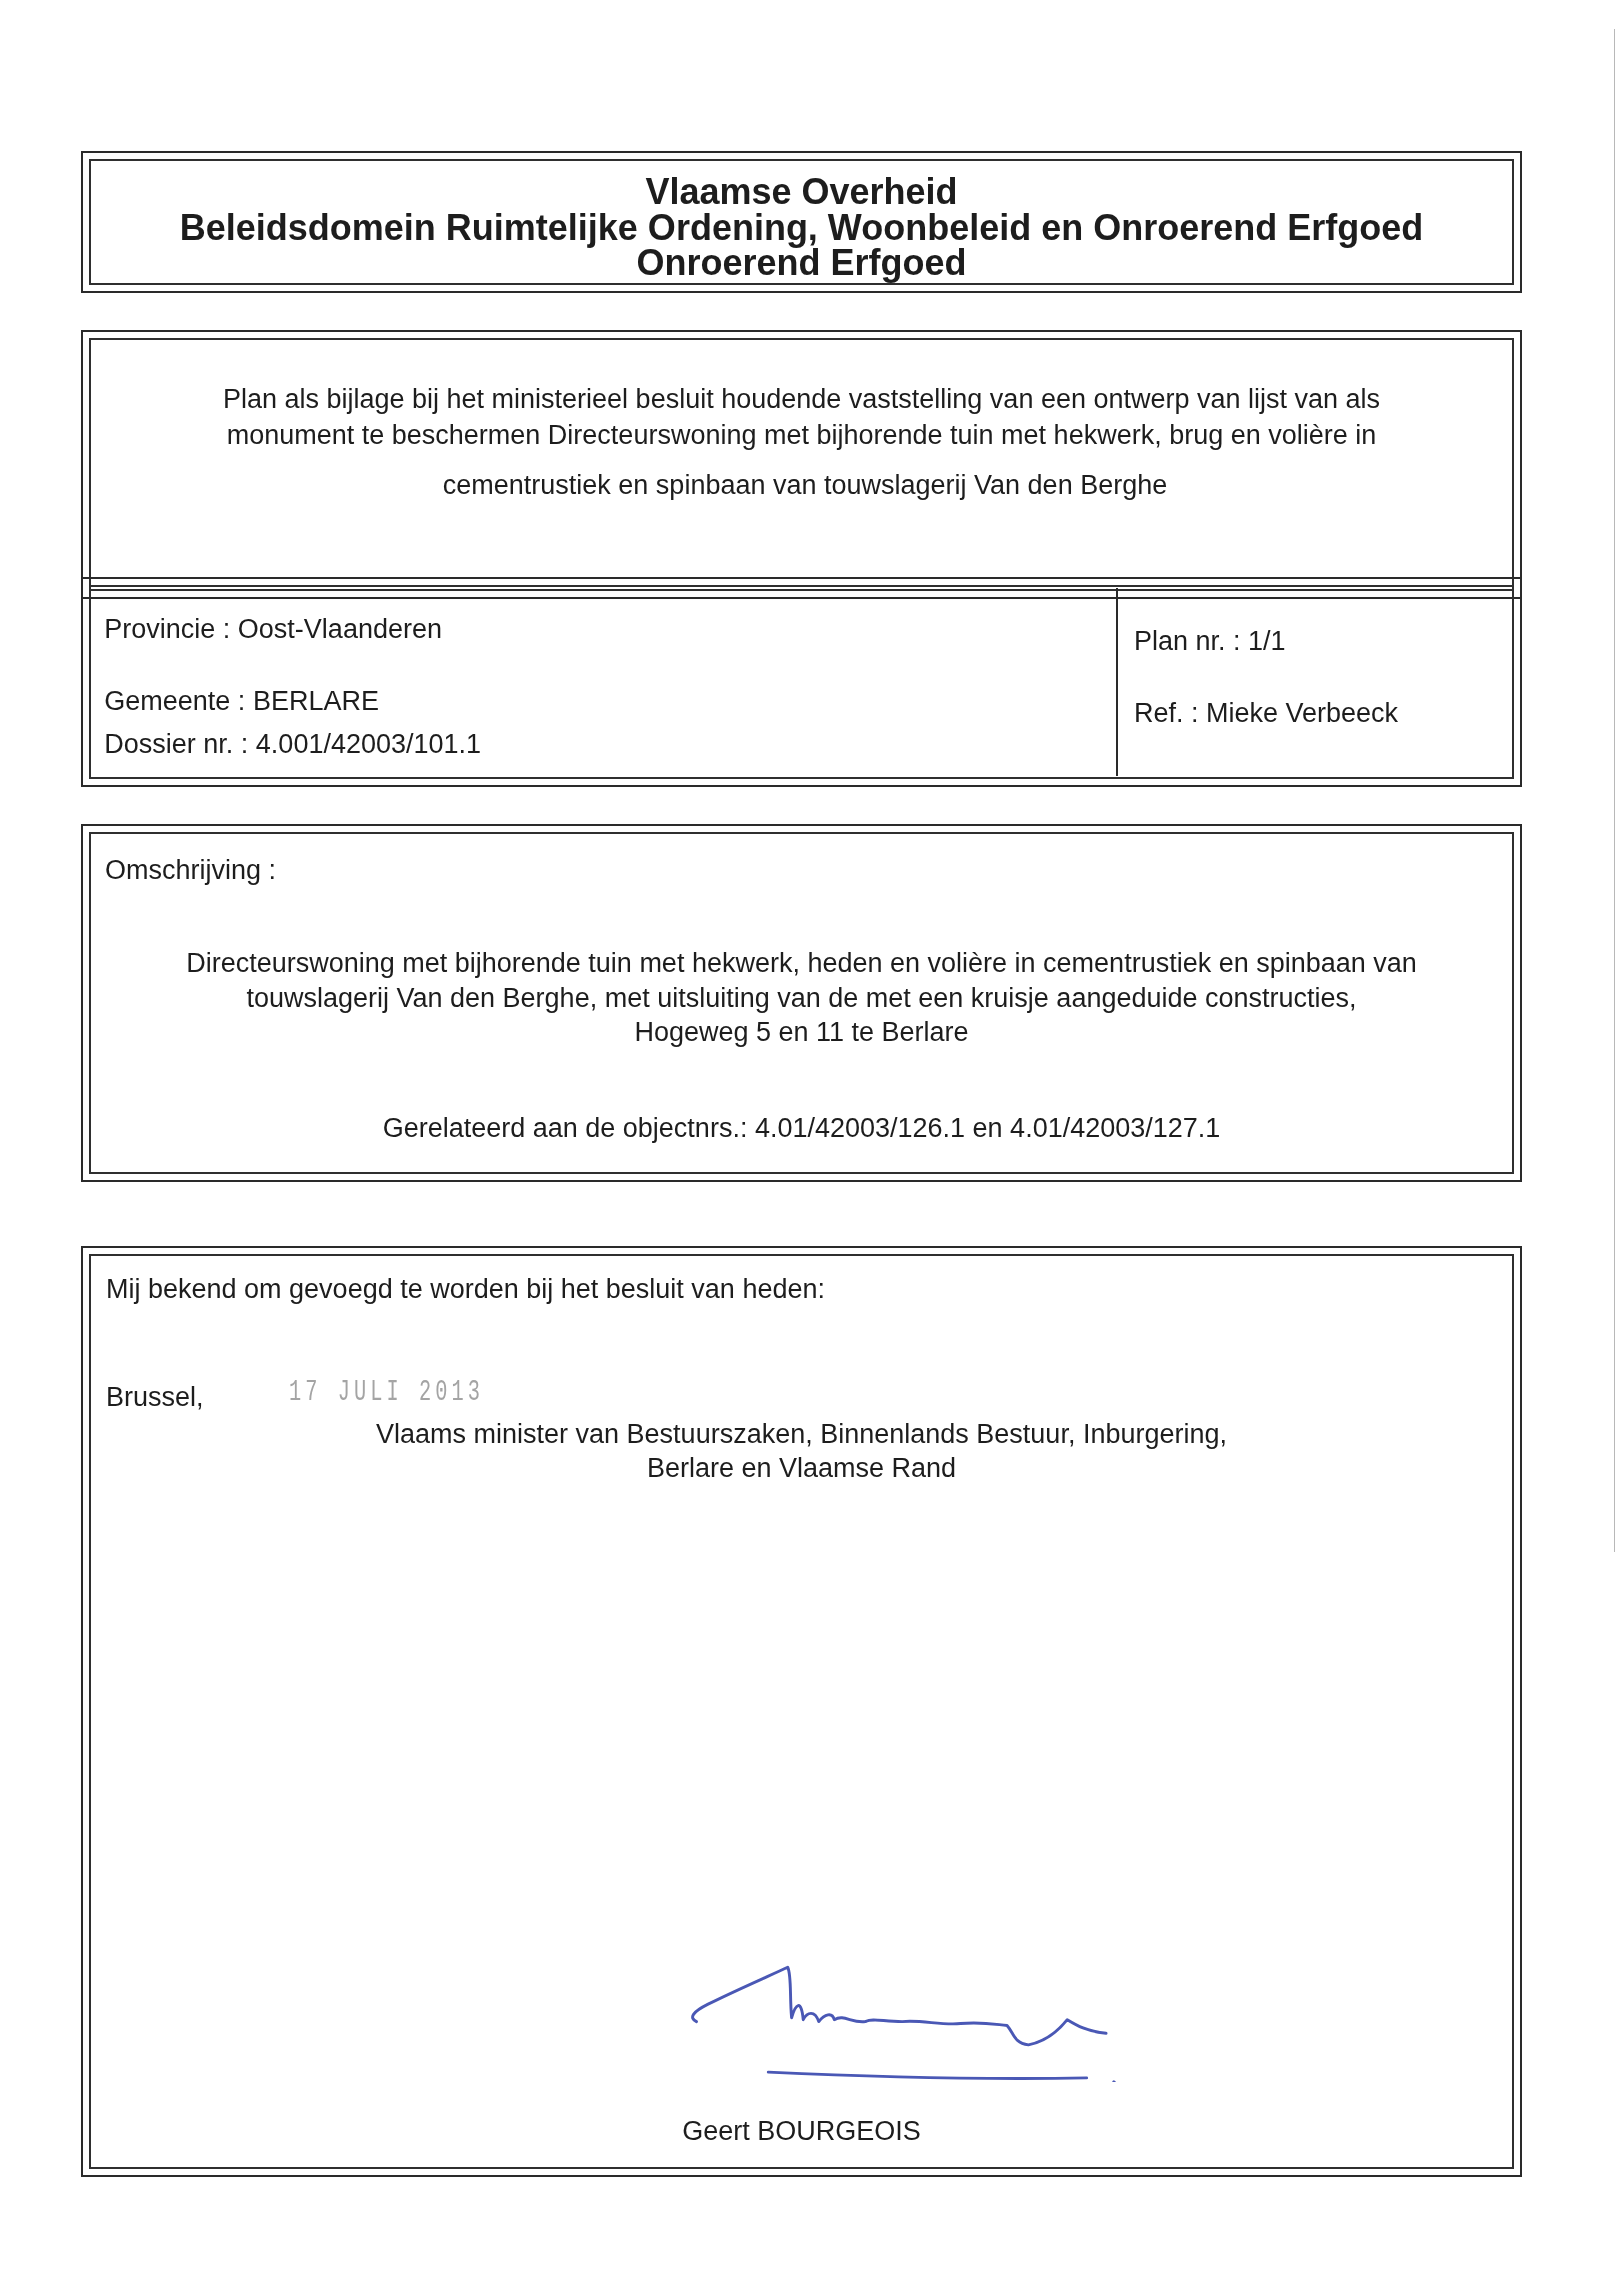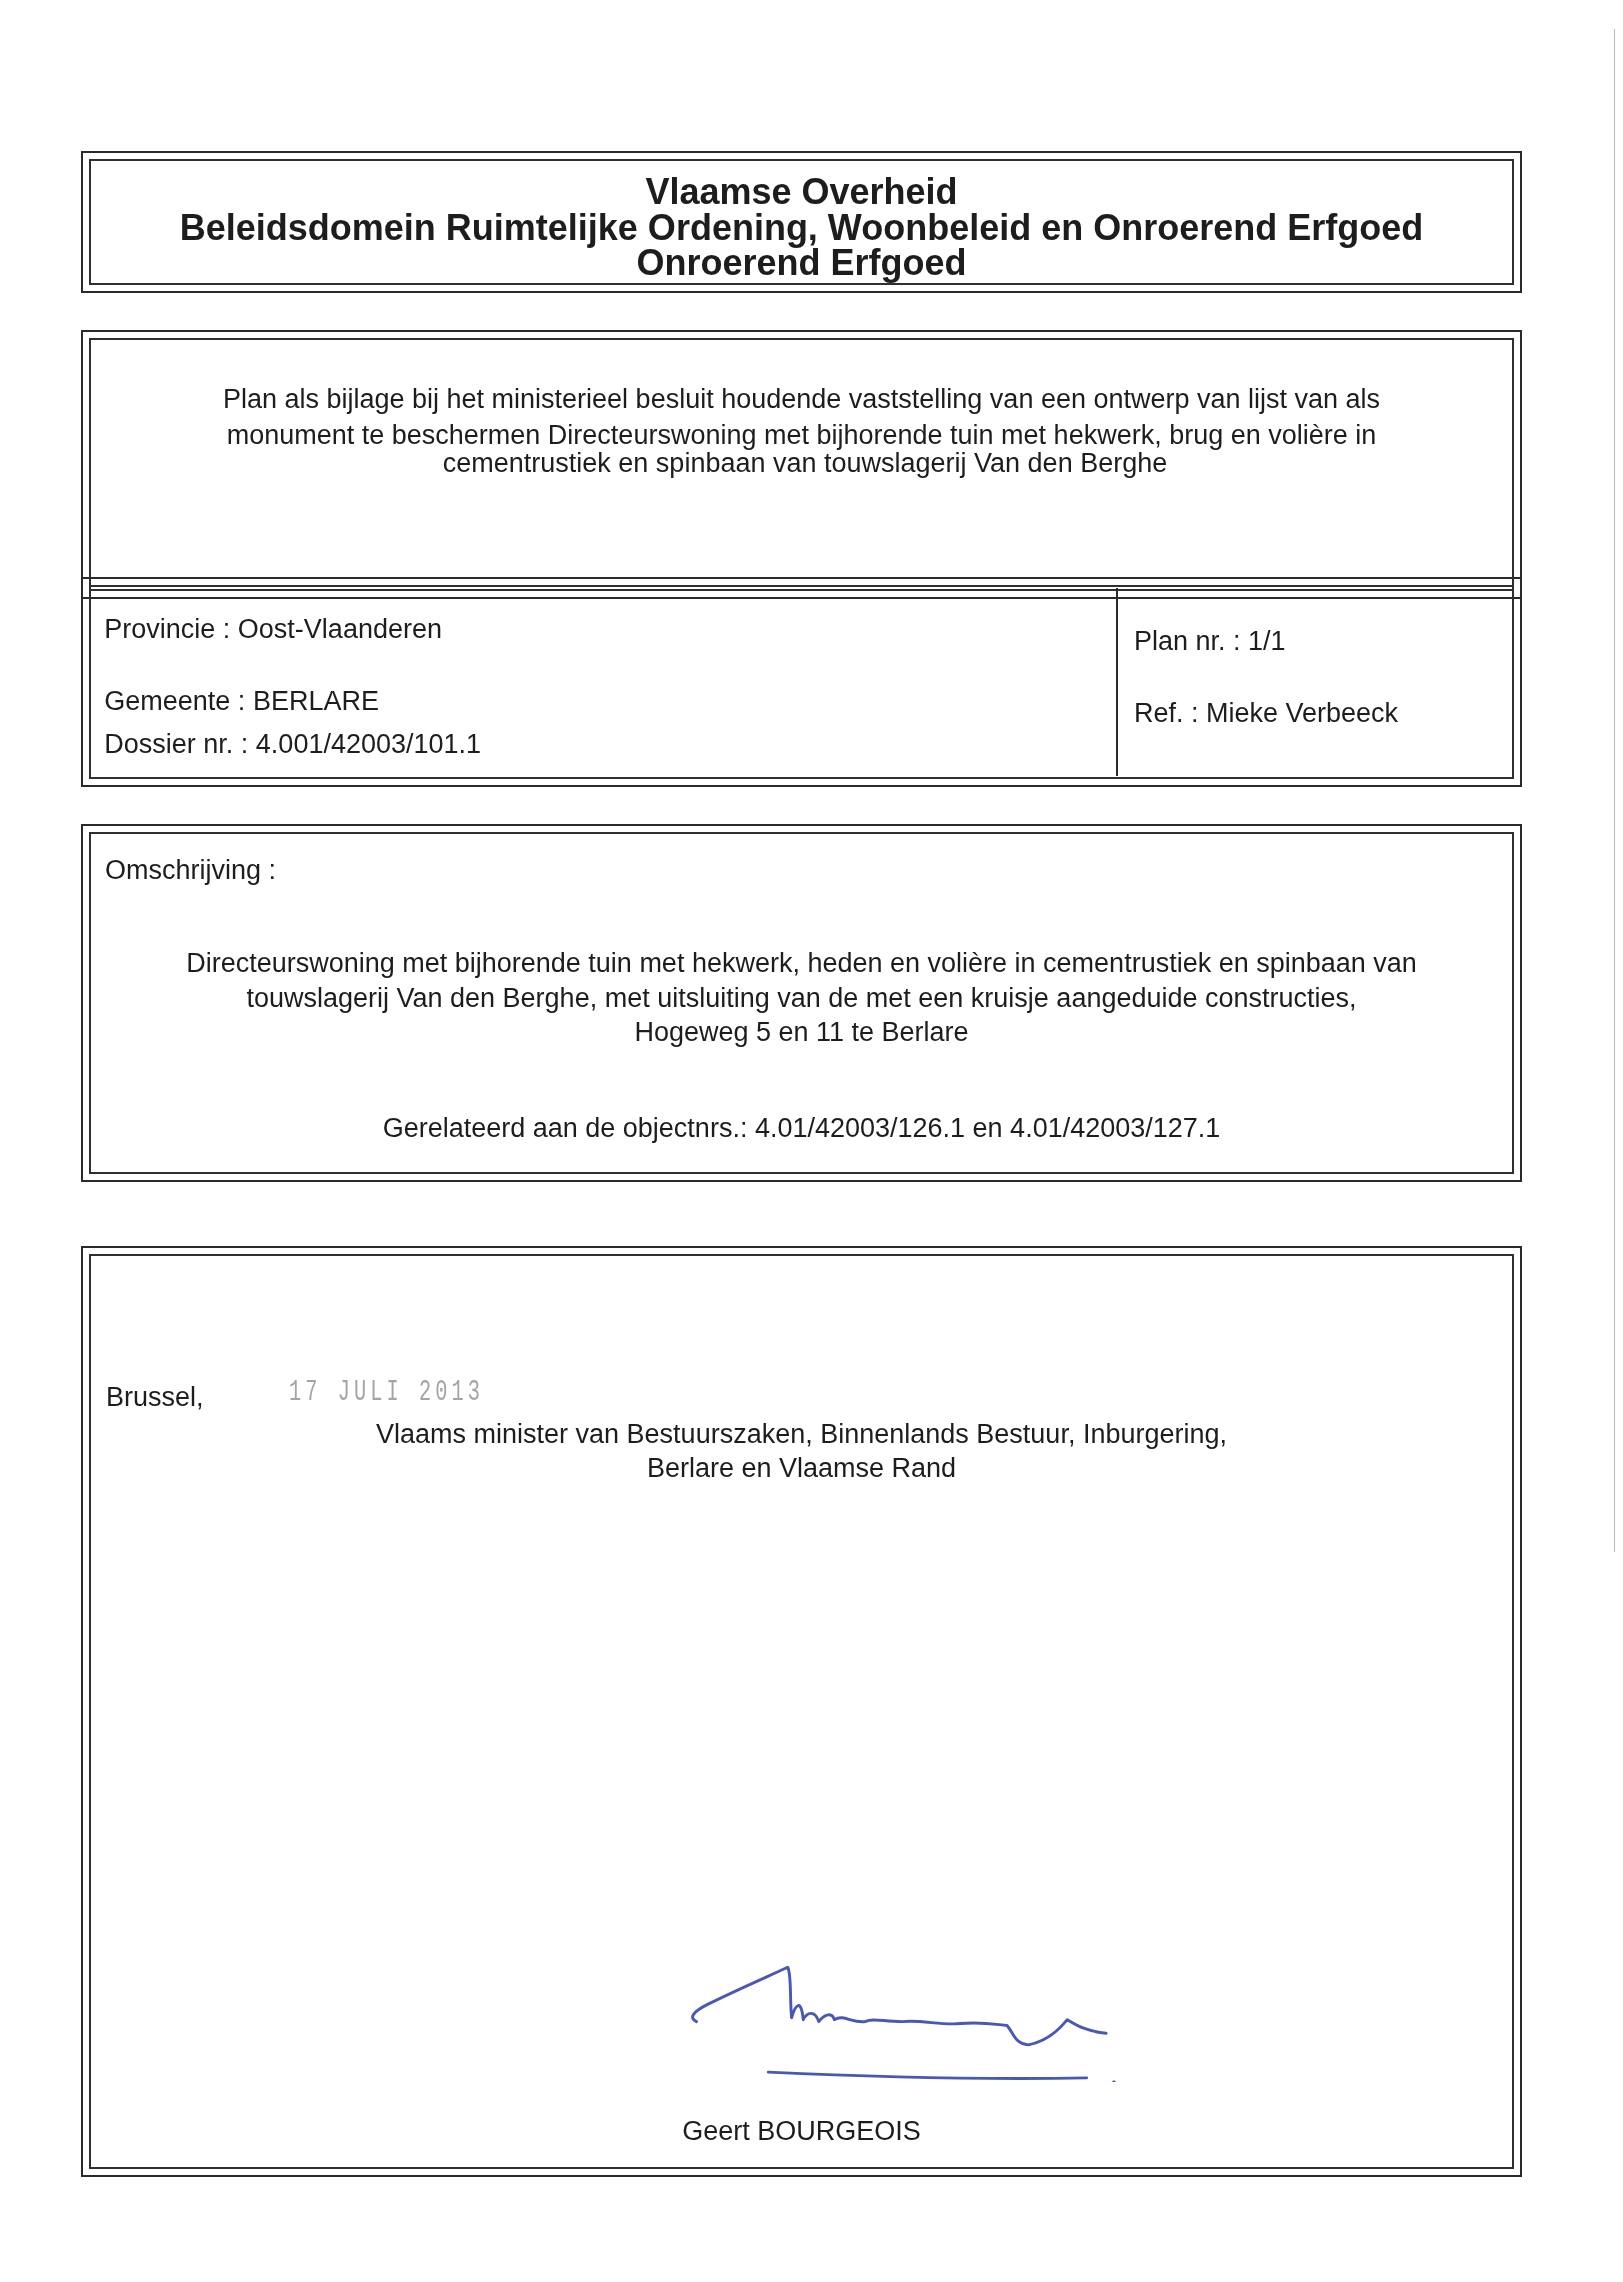--- a/index.html
+++ b/index.html
@@ -24,21 +24,21 @@
   <div class="inner"></div>
   <div class="t c b" style="top:21.3px;">Vlaamse Overheid</div>
   <div class="t c b" style="top:57px;">Beleidsdomein Ruimtelijke Ordening, Woonbeleid en Onroerend Erfgoed</div>
   <div class="t c b" style="top:92px;">Onroerend Erfgoed</div>
 </div>
 
 <div class="box" style="top:330px; height:269px;">
   <div class="inner"></div>
   <div class="t c" style="top:54px;">Plan als bijlage bij het ministerieel besluit houdende vaststelling van een ontwerp van lijst van als</div>
   <div class="t c" style="top:90px;">monument te beschermen Directeurswoning met bijhorende tuin met hekwerk, brug en volière in</div>
-  <div class="t c" style="top:118px;padding-left:7px;">cementrustiek en spinbaan van touwslagerij Van den Berghe</div>
+  <div class="t c" style="top:140px;padding-left:7px;">cementrustiek en spinbaan van touwslagerij Van den Berghe</div>
 </div>
 
 <div class="box" style="top:577px; height:210px;">
   <div class="inner"></div>
   <div class="divider" style="left:1033px; top:8.7px; bottom:8.7px;"></div>
   <div class="t" style="left:21.3px; top:37px;">Provincie : Oost-Vlaanderen</div>
   <div class="t" style="left:21.3px; top:109px;">Gemeente : BERLARE</div>
   <div class="t" style="left:21.3px; top:191px; margin-top:-39px;">Dossier nr. : 4.001/42003/101.1</div>
   <div class="t" style="left:1051px; top:49px;">Plan nr. :  1/1</div>
   <div class="t" style="left:1051px; top:121px;">Ref. : Mieke Verbeeck</div>
@@ -48,20 +48,21 @@
   <div class="inner"></div>
   <div class="t" style="left:22px; top:31px;">Omschrijving :</div>
   <div class="t c" style="top:124px;">Directeurswoning met bijhorende tuin met hekwerk, heden en volière in cementrustiek en spinbaan van</div>
   <div class="t c" style="top:159px;">touwslagerij Van den Berghe, met uitsluiting van de met een kruisje aangeduide constructies,</div>
   <div class="t c" style="top:193px;">Hogeweg 5 en 11 te Berlare</div>
   <div class="t c" style="top:289px;">Gerelateerd aan de objectnrs.: 4.01/42003/126.1  en  4.01/42003/127.1</div>
 </div>
 
 <div class="box" style="top:1246px; height:931px;">
   <div class="inner"></div>
+  <div class="t" style="left:23px; top:28px;">Mij bekend om gevoegd te worden bij het besluit van heden:</div>
   <div class="t" style="left:23px; top:136px;">Brussel,</div>
   <div class="t stamp" style="left:206px; top:130px;">17 JULI 2013</div>
   <div class="t c" style="top:173px;">Vlaams minister van Bestuurszaken, Binnenlands Bestuur, Inburgering,</div>
   <div class="t c" style="top:207px;">Berlare en Vlaamse Rand</div>
   <div class="t c" style="top:870px;">Geert BOURGEOIS</div>
 </div>
 
 <svg class="sig" viewBox="0 0 510 150">
   <g fill="none" stroke="#4a58b5" stroke-width="3" stroke-linecap="round" stroke-linejoin="round">
     <path d="M18 88 C 10 84, 14 78, 30 70 C 60 55, 95 40, 112 32 C 116 40, 114 62, 116 84 C 120 70, 126 64, 128 86 C 132 78, 140 76, 144 88 C 150 80, 158 78, 160 86 C 170 80, 178 90, 192 88 C 200 84, 210 88, 230 88 C 250 86, 270 92, 290 90 C 310 88, 320 90, 338 92 C 345 100, 345 110, 360 112 C 380 108, 392 96, 400 86 C 410 92, 420 98, 440 100"></path>

